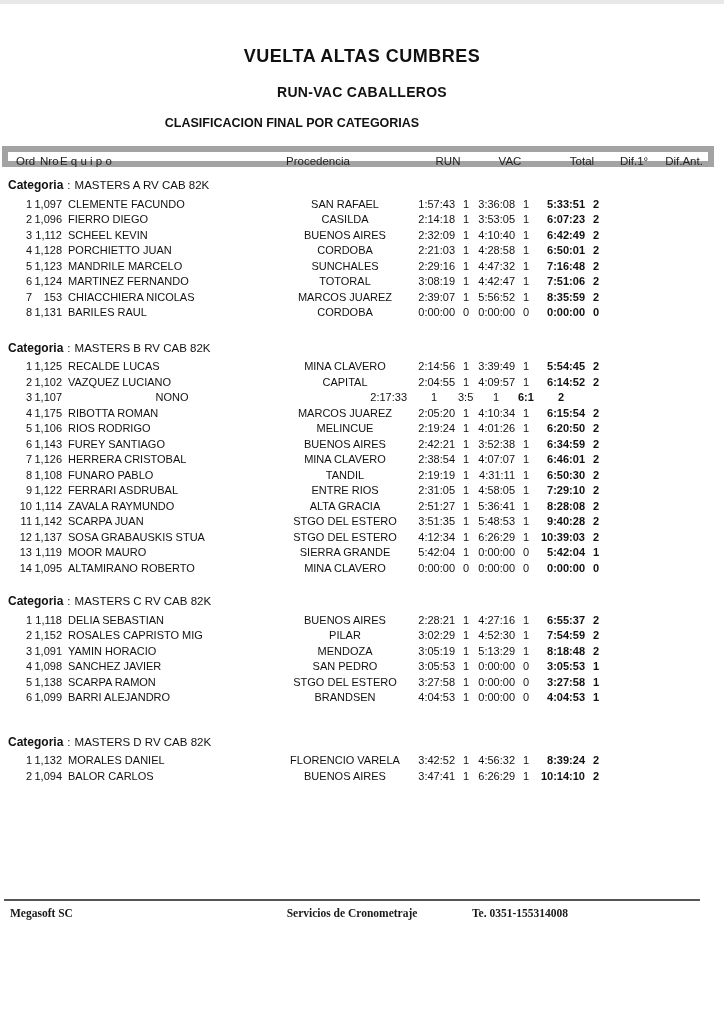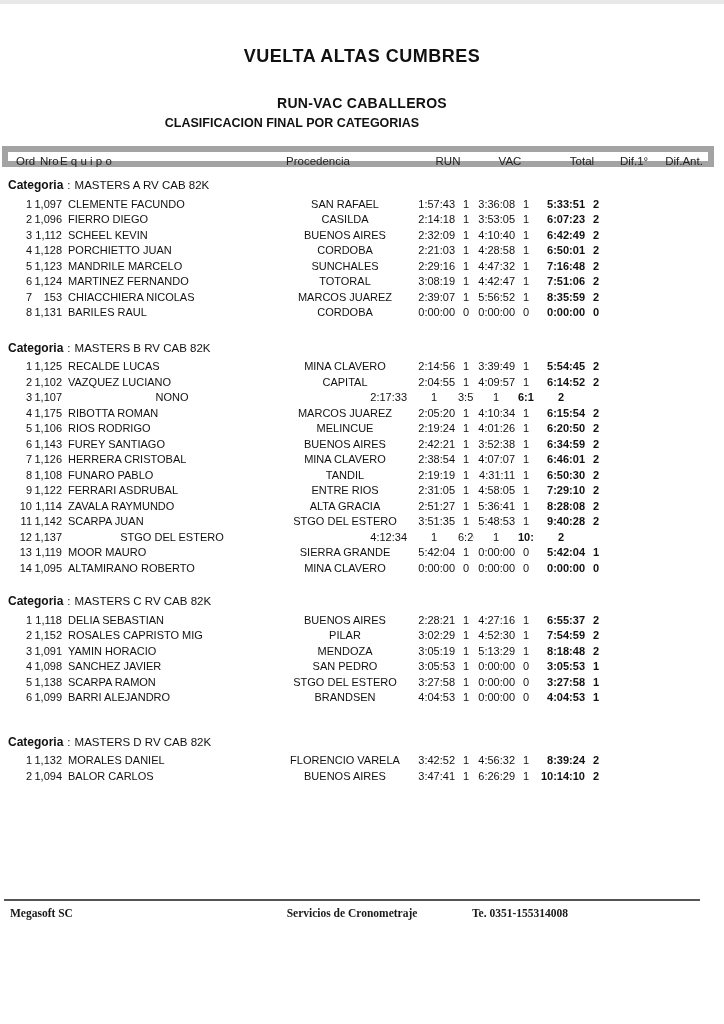--- a/index.html
+++ b/index.html
@@ -7,21 +7,21 @@
     position:relative; width:724px; height:1024px; margin:4px auto;
     background:#ffffff; color:#111;
     font-family:"Liberation Sans", sans-serif;
     overflow:hidden;
   }
   .title {
     position:absolute; top:42px; left:0; width:724px;
     text-align:center; font-size:18px; font-weight:bold; letter-spacing:.5px;
   }
   .subtitle {
-    position:absolute; top:91px; left:0; width:724px;
+    position:absolute; top:80px; left:0; width:724px;
     text-align:center; font-size:14px; font-weight:bold; letter-spacing:.3px;
   }
   .section-title {
     position:absolute; top:112px; left:0; width:584px;
     text-align:center; font-size:12.5px; font-weight:bold;
   }
   .header-box {
     position:absolute; top:142px; left:2px; width:712px; height:21px;
     border:6px solid #a3a3a3; box-sizing:border-box; background:#fff;
   }
@@ -391,20 +391,21 @@
     <span class="c f2">1</span>
     <span class="c total">9:40:28</span>
     <span class="c f3">2</span>
     <span class="c dif1"></span>
     <span class="c difant"></span>
   </div>
 
   <div class="row-grid data-row">
     <span class="c ord">12</span>
     <span class="c nro">1,137</span>
+    <span class="c equipo">SOSA GRABAUSKIS STUA</span>
     <span class="c proc">STGO DEL ESTERO</span>
     <span class="c run">4:12:34</span>
     <span class="c f1">1</span>
     <span class="c vac">6:26:29</span>
     <span class="c f2">1</span>
     <span class="c total">10:39:03</span>
     <span class="c f3">2</span>
     <span class="c dif1"></span>
     <span class="c difant"></span>
   </div>

